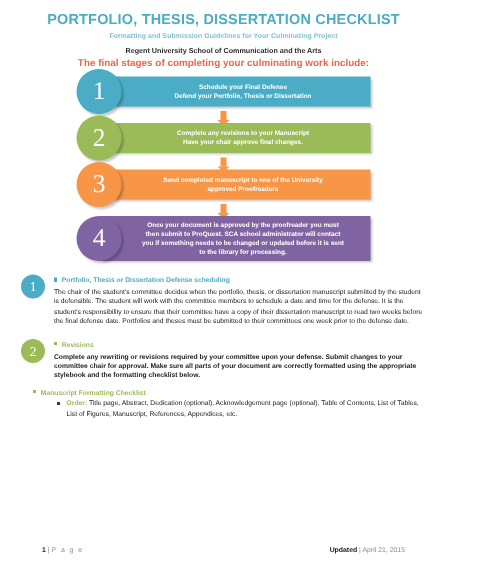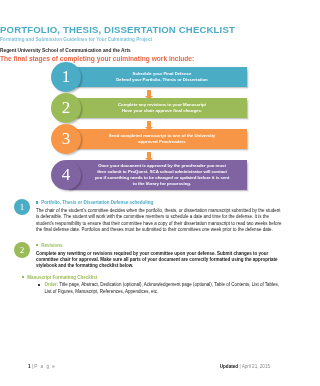--- a/index.html
+++ b/index.html
@@ -10,21 +10,21 @@
     overflow: hidden;
   }
   .page {
     position: relative;
     width: 298px; height: 386px;
     background: #fff;
     padding: 0;
   }
 
   
-  .header { padding-top: 24px; }
+  .header { text-align: center; padding-top: 8px; }
   .title {
     color: #4BACC6;
     font-size: 9.6px;
     font-weight: bold;
     letter-spacing: .15px;
     line-height: 11px;
   }
   .subtitle {
     color: #7EC2D6;
     font-size: 4.6px;

